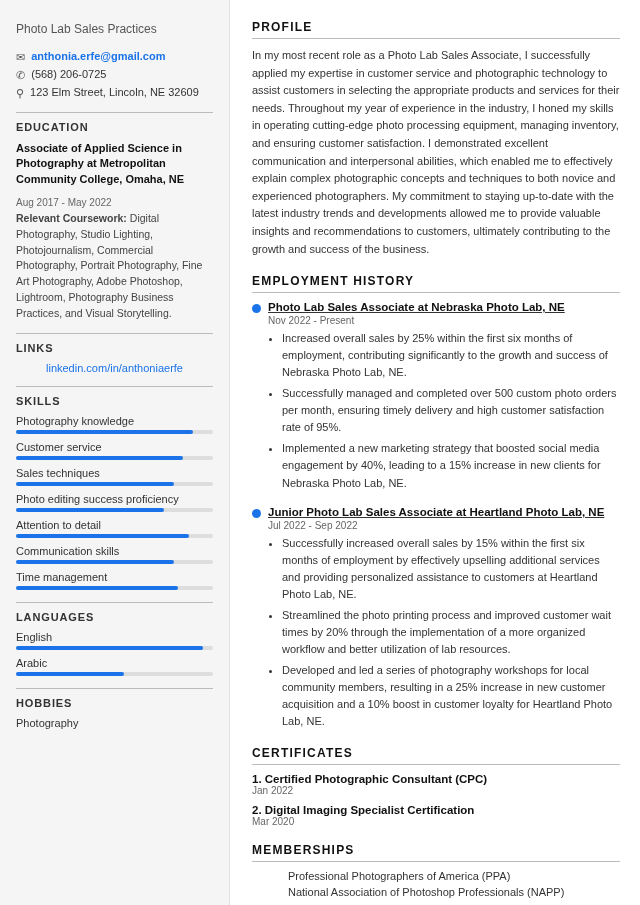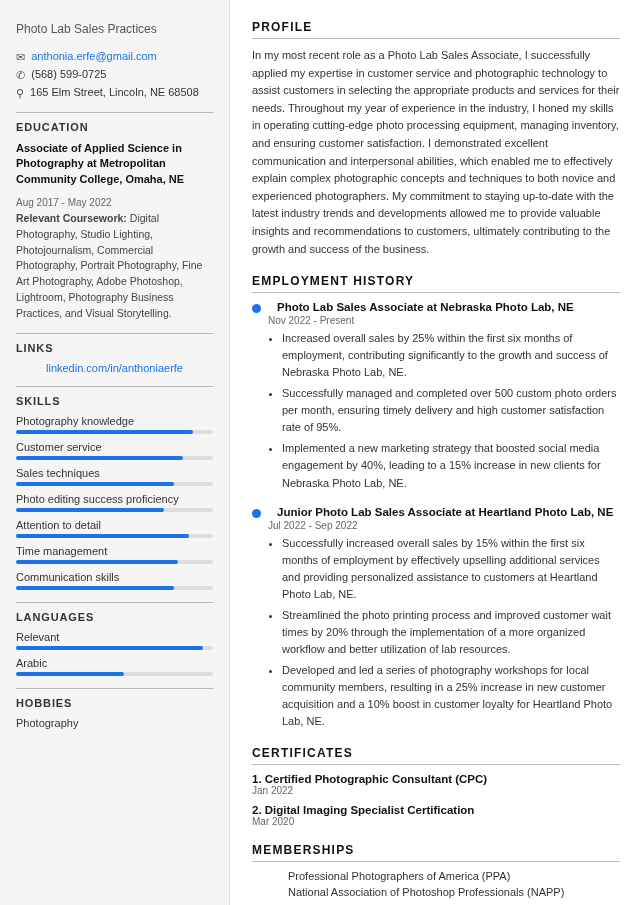--- a/index.html
+++ b/index.html
@@ -40,20 +40,21 @@
       display: flex;
       align-items: flex-start;
       gap: 6px;
       margin-bottom: 4px;
       font-size: 11px;
       color: #333;
     }
     .contact-item a {
       color: #1a73e8;
       text-decoration: none;
+      font-weight: bold;
     }
     .contact-icon {
       font-size: 11px;
       color: #555;
       margin-top: 1px;
       flex-shrink: 0;
     }
     .section-divider {
       border: none;
       border-top: 1.5px solid #bbb;
@@ -147,22 +148,23 @@
       color: #333;
       line-height: 1.6;
       margin-bottom: 16px;
     }
     .job-entry {
       margin-bottom: 14px;
     }
     .job-header {
       display: flex;
       align-items: flex-start;
-      gap: 16px;
+      gap: 7px;
       margin-bottom: 2px;
+      text-decoration: underline;
     }
     .job-dot {
       width: 9px;
       height: 9px;
       border-radius: 50%;
       background: #1a73e8;
       margin-top: 3px;
       flex-shrink: 0;
     }
     .job-title {
@@ -215,25 +217,25 @@
 
   <div class="sidebar">
     <div class="sidebar-title">Photo Lab Sales Practices</div>
 
     <div class="contact-item">
       <span class="contact-icon">✉</span>
       <a>anthonia.erfe@gmail.com</a>
     </div>
     <div class="contact-item">
       <span class="contact-icon">✆</span>
-      <span>(568) 599-0725</span>
+      <span>(568) 206-0725</span>
     </div>
     <div class="contact-item">
       <span class="contact-icon">⚲</span>
-      <span>165 Elm Street, Lincoln, NE 68508</span>
+      <span>123 Elm Street, Lincoln, NE 32609</span>
     </div>
 
     <hr class="section-divider">
     <div class="section-title-left">EDUCATION</div>
     <div class="edu-degree">Associate of Applied Science in Photography at Metropolitan Community College, Omaha, NE</div>
     <div class="edu-dates">Aug 2017 - May 2022</div>
     <div class="edu-coursework">
       <strong>Relevant Coursework:</strong>
       <span>Digital Photography, Studio Lighting, Photojournalism, Commercial Photography, Portrait Photography, Fine Art Photography, Adobe Photoshop, Lightroom, Photography Business Practices, and Visual Storytelling.</span>
     </div>
@@ -269,38 +271,38 @@
         <div class="skill-bar-fill" style="width:75%"></div>
       </div>
     </div>
         <div class="skill-item">
       <div class="skill-label">Attention to detail</div>
       <div class="skill-bar-bg">
         <div class="skill-bar-fill" style="width:88%"></div>
       </div>
     </div>
         <div class="skill-item">
+      <div class="skill-label">Communication skills</div>
+      <div class="skill-bar-bg">
+        <div class="skill-bar-fill" style="width:80%"></div>
+      </div>
+    </div>
+        <div class="skill-item">
       <div class="skill-label">Time management</div>
       <div class="skill-bar-bg">
         <div class="skill-bar-fill" style="width:82%"></div>
-      </div>
-    </div>
-        <div class="skill-item">
-      <div class="skill-label">Communication skills</div>
-      <div class="skill-bar-bg">
-        <div class="skill-bar-fill" style="width:80%"></div>
       </div>
     </div>
       </div>
 
     <hr class="section-divider">
     <div class="section-title-left">LANGUAGES</div>
     <div id="languages-container">
         <div class="language-item">
-      <div class="language-label">Relevant</div>
+      <div class="language-label">English</div>
       <div class="skill-bar-bg">
         <div class="skill-bar-fill" style="width:95%"></div>
       </div>
     </div>
         <div class="language-item">
       <div class="language-label">Arabic</div>
       <div class="skill-bar-bg">
         <div class="skill-bar-fill" style="width:55%"></div>
       </div>
     </div>

